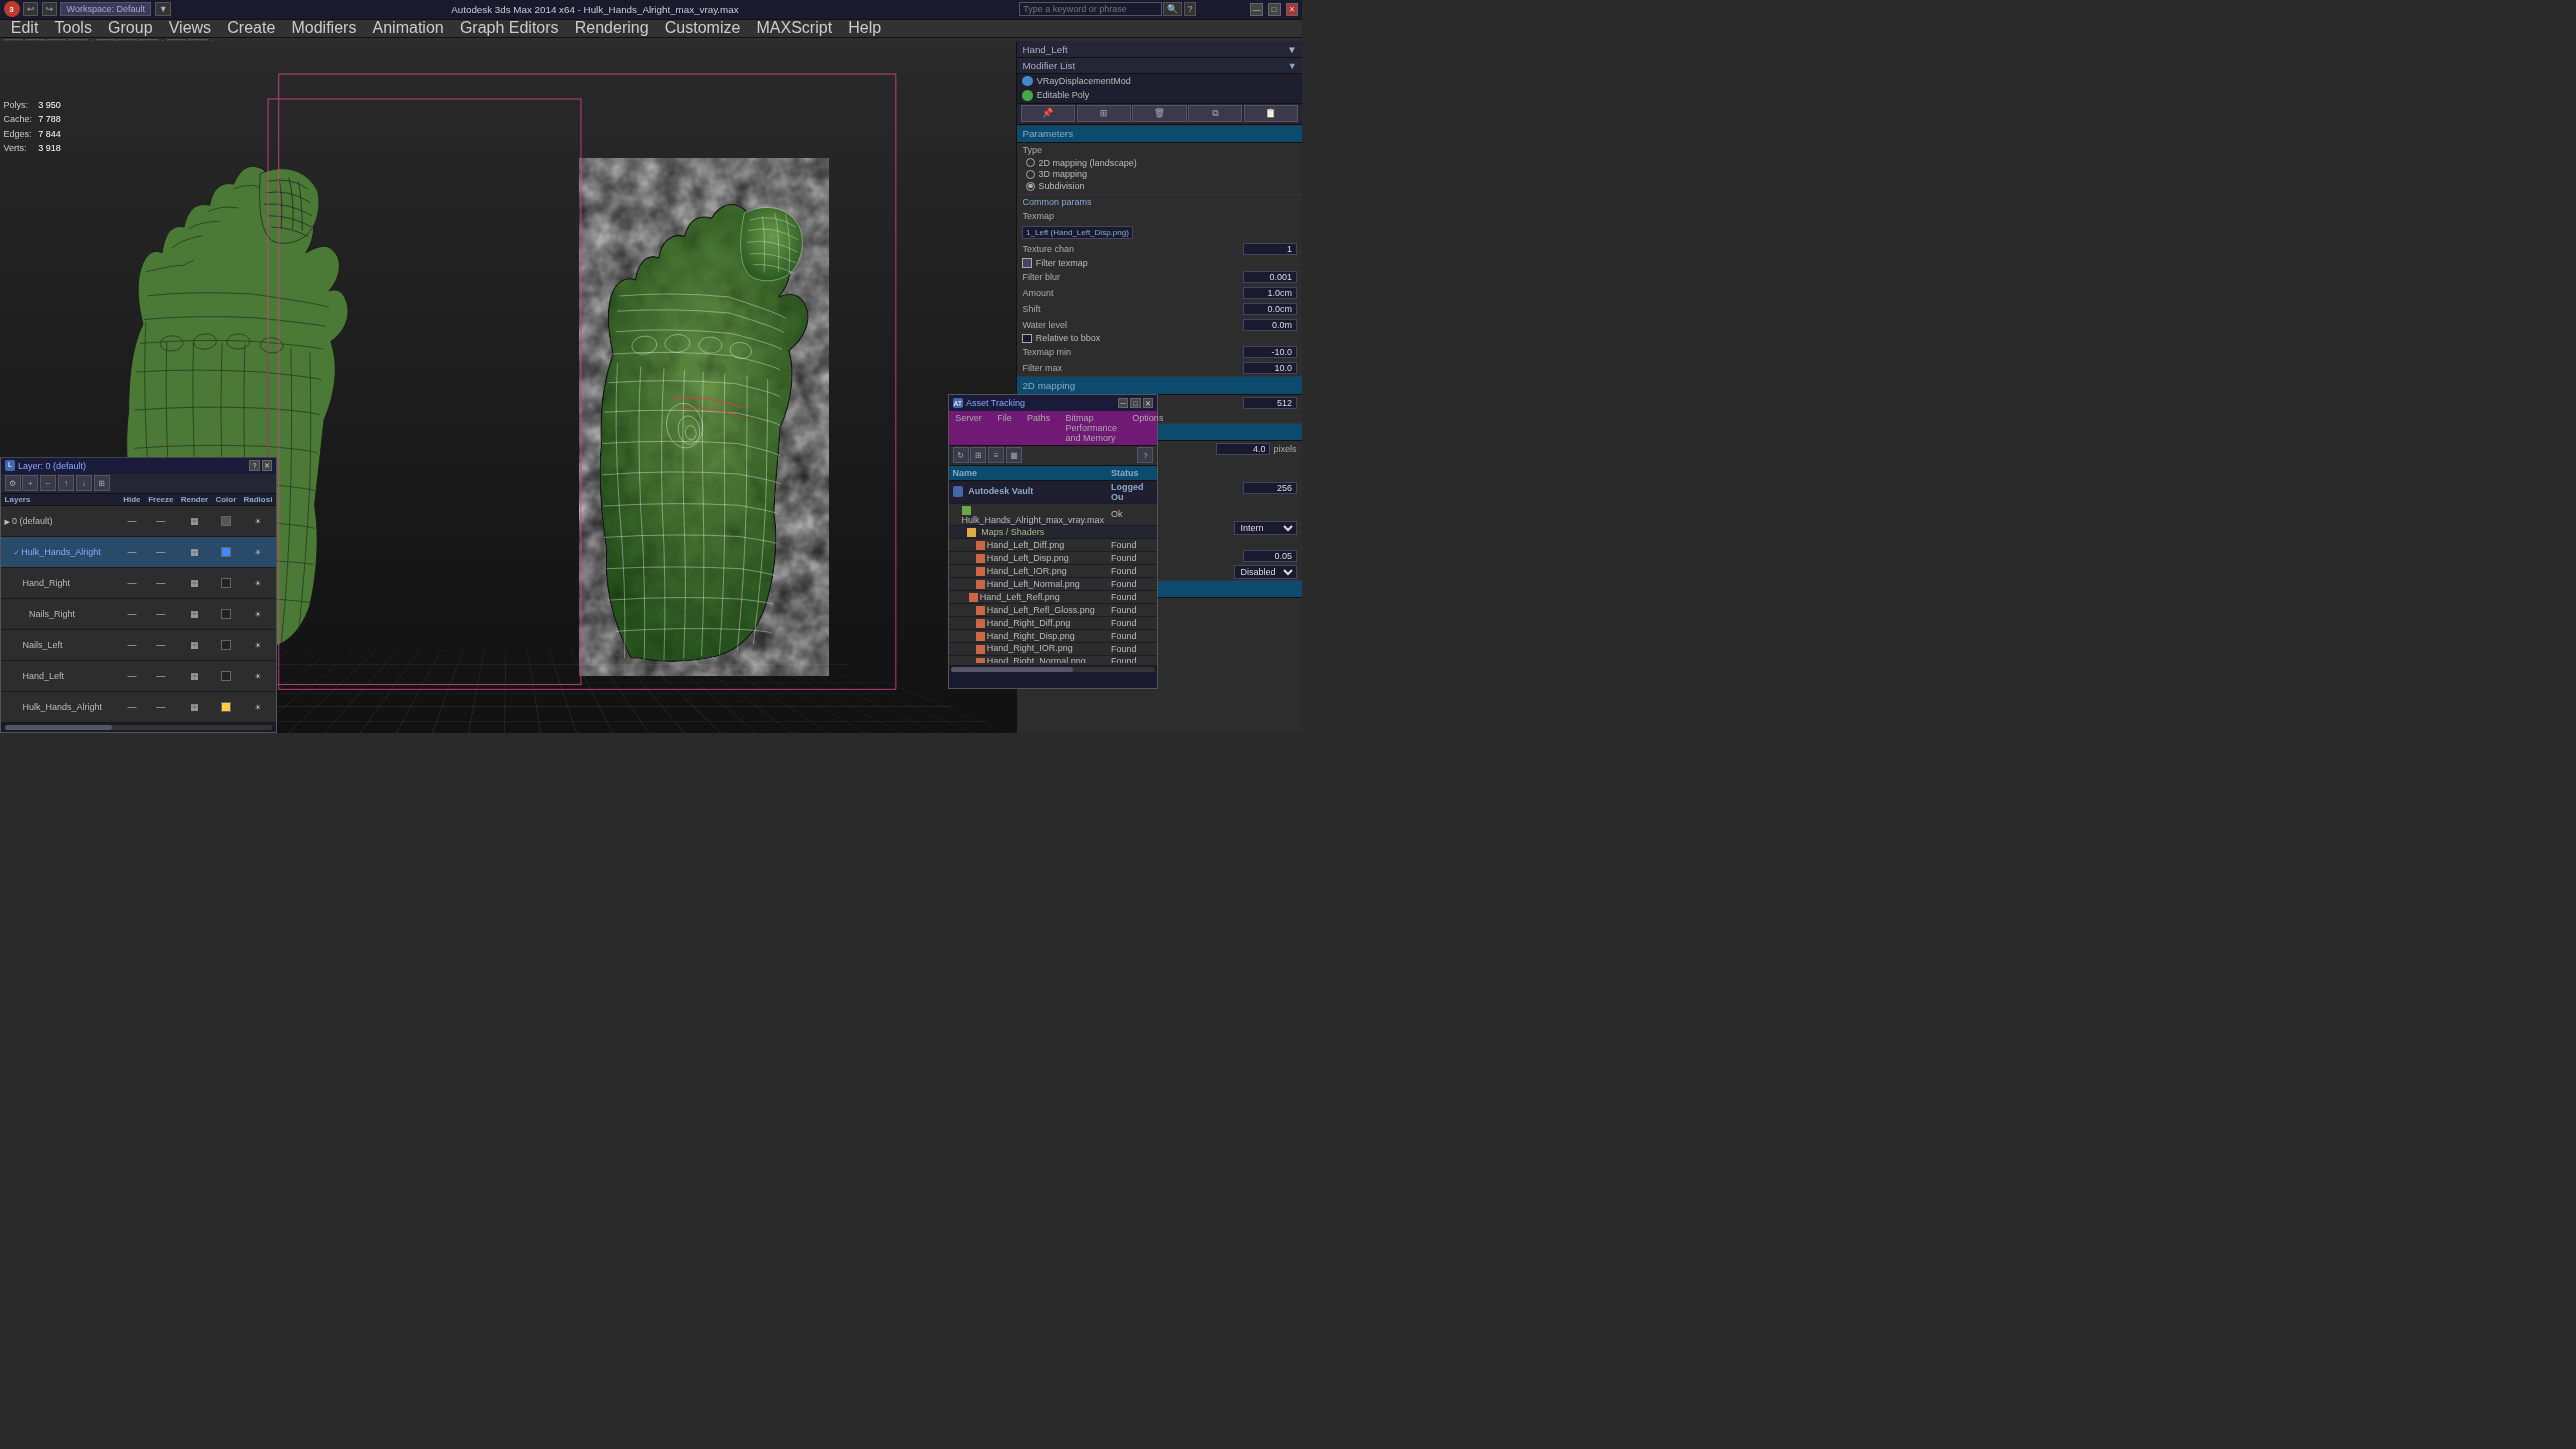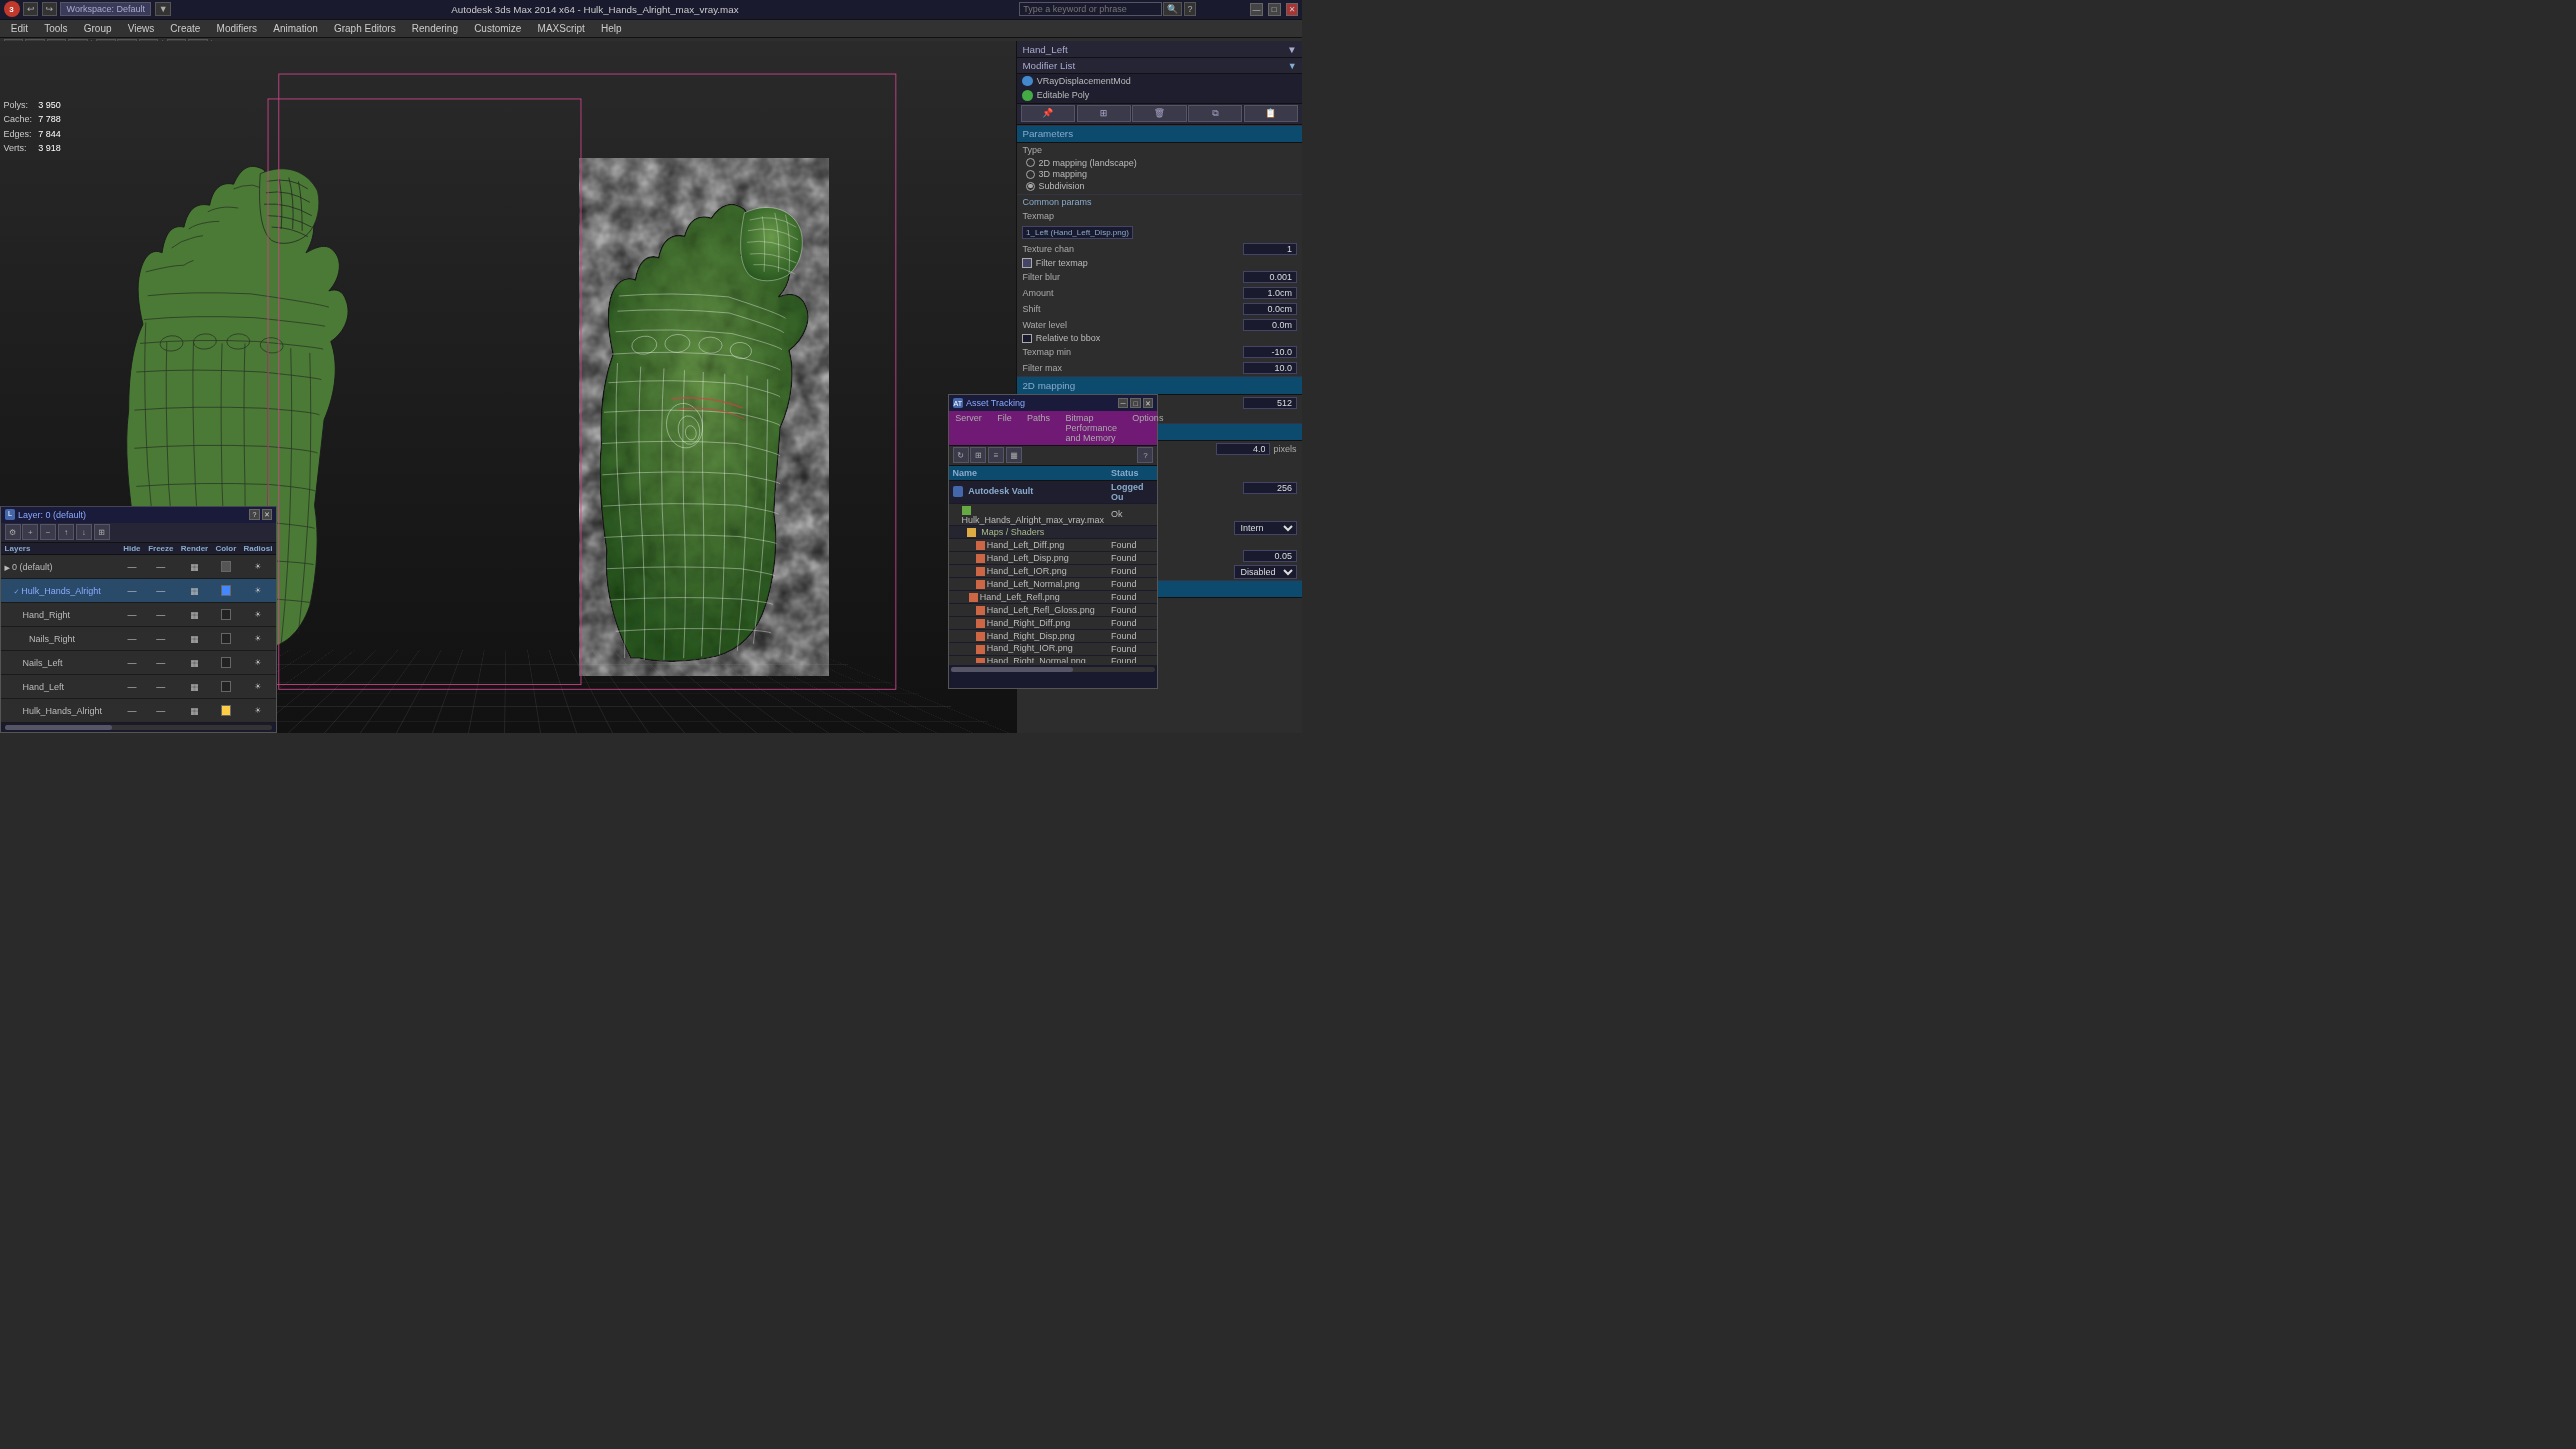--- a/index.html
+++ b/index.html
@@ -37,21 +37,21 @@
       height: 18px;
       background: #323232;
       display: flex;
       align-items: center;
       padding: 0 3.6px;
       border-bottom: 0.9px solid #111;
       gap: 1.8px;
     }
     .menu-item {
       padding: 1.8px 7.2px;
-      font-size: 10px;
+      font-size: 16px;
       color: #ccc;
       cursor: pointer;
       border-radius: 1.8px;
     }
 
     
     #toolbar {
       height: 21.5px;
       background: #2e2e2e;
       display: flex;
@@ -333,21 +333,21 @@
       font-size: 8px;
       color: #88aacc;
       text-align: left;
       border-bottom: 0.9px solid #111;
     }
     .lp-table td {
       padding: 0px 1.8px;
       font-size: 9px;
       color: #bbb;
       border-bottom: 0.9px solid #1a1a1a;
-      height: 24px;
+      height: 31px;
     }
     .lp-row-active td { background: #2a4a6a; }
     .lp-color-swatch { width: 10.7px; height: 10.7px; display: inline-block; border: 0.9px solid #666; vertical-align: middle; }
     .lp-icon-cell { text-align: center; }
     .lp-scrollbar {
       height: 9px;
       background: #1a1a2e;
       display: flex;
       align-items: center;
       padding: 1.8px 3.6px;

